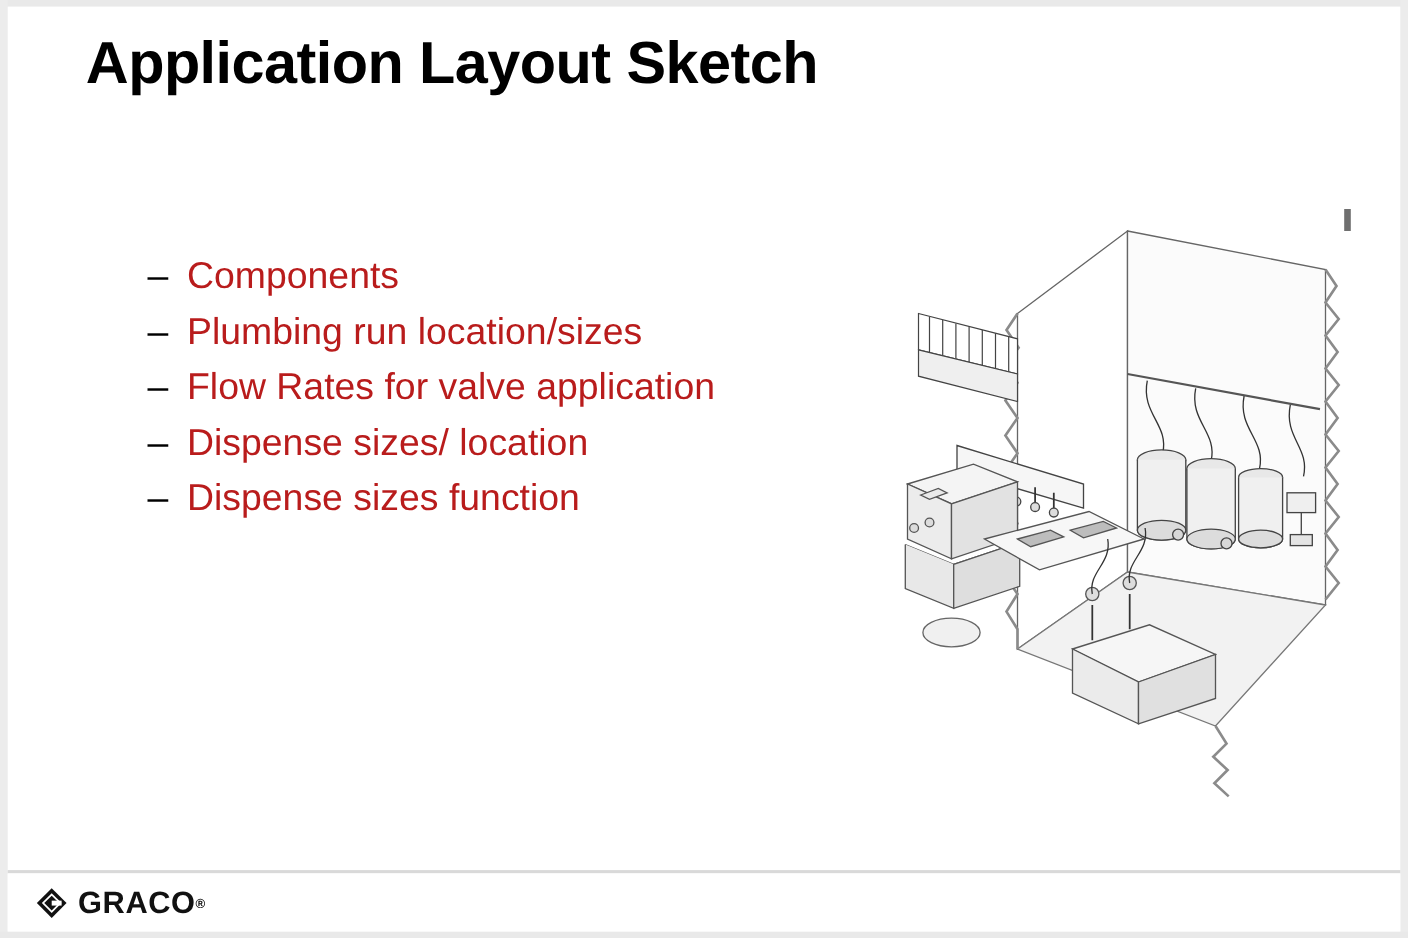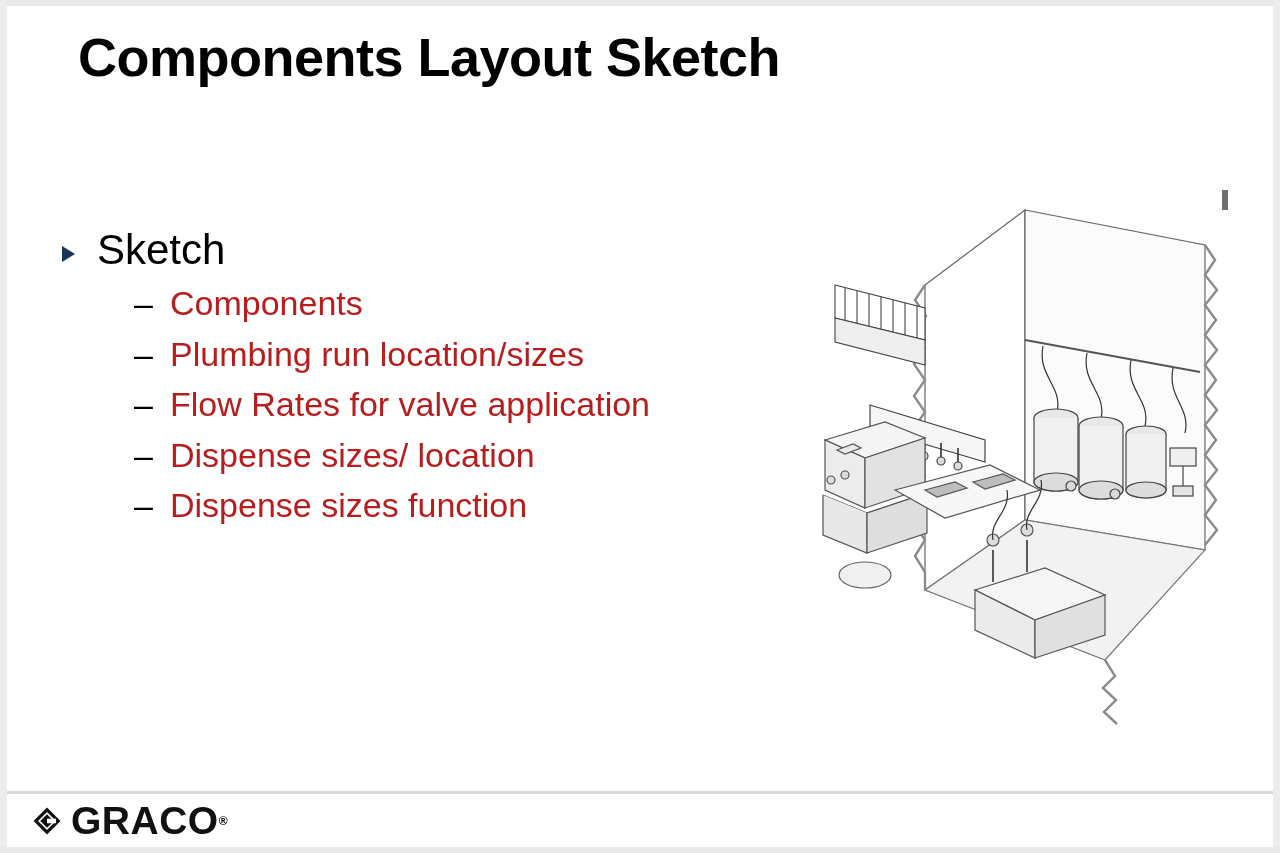--- a/index.html
+++ b/index.html
@@ -137,21 +137,21 @@
     display: flex;
     align-items: center;
     margin-left: 25px;
   }
   .logo-mark {
     width: 30px;
     height: 30px;
     margin-right: 9px;
   }
   .logo-text {
-    font-size: 39px;
+    font-size: 28px;
     font-weight: bold;
     letter-spacing: 0.5px;
     color: #111111;
     font-family: "Liberation Sans", sans-serif;
   }
   .logo-reg {
     font-size: 12px;
     vertical-align: super;
     font-weight: bold;
   }
@@ -164,27 +164,23 @@
     background: #e9e9e9;
   }
 </style>
 </head>
 <body>
 
 <div class="slide">
   <div class="edge-left"></div>
   <div class="edge-right"></div>
 
-  <div class="title" id="title-el">Components Layout Sketch</div>
+  <div class="title" id="title-el">Application Layout Sketch</div>
 
   <div class="bullets">
-    <div class="bullet-l1">
-      <div class="tri"></div>
-      <div class="txt">Sketch</div>
-    </div>
     <div class="sub-list">
       <div class="bullet-l2">
         <div class="dash">–</div>
         <div class="txt">Components</div>
       </div>
       <div class="bullet-l2">
         <div class="dash">–</div>
         <div class="txt">Plumbing run location/sizes</div>
       </div>
       <div class="bullet-l2">

